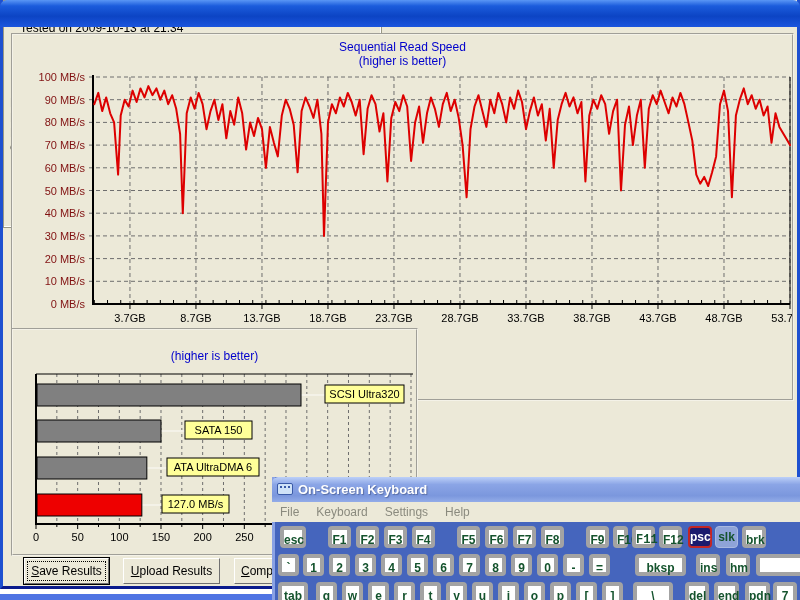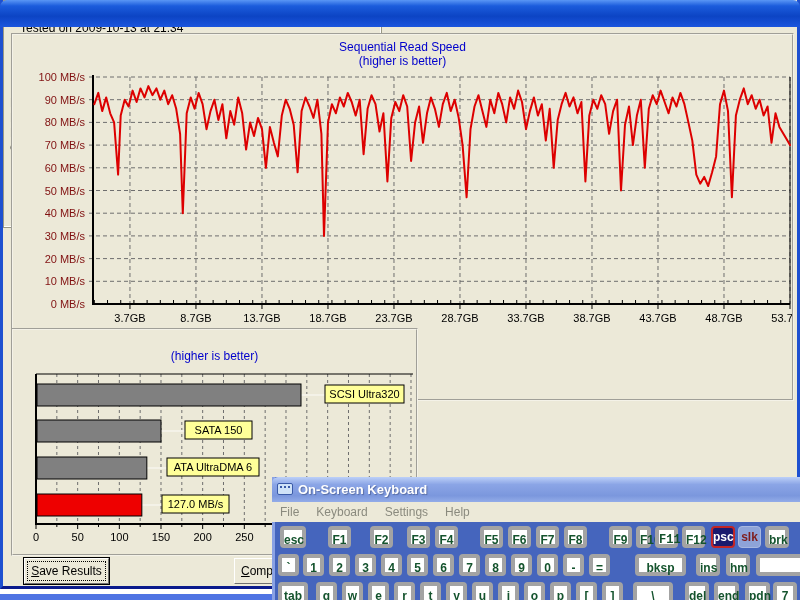--- a/index.html
+++ b/index.html
@@ -63,21 +63,21 @@
     border-top:2px dotted #3a5aa8; }
   .osk-menubar { position:absolute; left:-3px; top:25px; width:560px; height:20px;
     background:#ece9d8; font-size:12px; color:#8a8a7e; line-height:20px; padding-left:8px; }
   .osk-menu-item { display:inline-block; margin-right:17px; }
   .osk-keys { position:absolute; left:0; top:45px; width:554px; padding-top:4px; }
   .osk-row { display:flex; height:22px; margin-bottom:6px; }
   .key { height:22px; background:#fff; border:4px solid #a3a3a3; border-radius:4px;
     color:#14532d; font-weight:bold; font-size:12px; line-height:20px; text-align:center;
     flex:0 0 auto; }
   .key-dark { background:#1a1a6e; border:2px solid #c22525; color:#fff; line-height:18px; }
-  .key-lit  { background:#8ea3d8; border:1px solid #a8b8e0; color:#7f1d1d; }
+  .key-lit  { background:#8ea3d8; border:1px solid #a8b8e0; color:#14532d; }
 </style>
 </head>
 <body>
 
 <div class="screen">
 
   <div class="hdtach-window">
     <div class="titlebar">
       
     </div>
@@ -280,36 +280,37 @@
         </div>
       <div class="notes-block" id="info-notes">
           <div>Lower is better for CPU and random access.</div>
           <div>Higher is better for average read.</div>
           <div>MB/s = 1,000,000 bytes per second.</div>
           <div>GB = 1,000,000,000 bytes.</div>
         </div>
     </div>
 
     <button class="btn btn-save" id="btn-0"><span class="focus-rect"></span><u>S</u>ave Results</button>
+    <button class="btn btn-upload" id="btn-1"><u>U</u>pload Results</button>
     <button class="btn btn-compare" id="btn-2"><u>C</u>ompa</button>
   </div>
 
   <div class="desktop-strip"></div>
 
   <div class="osk-window">
     <div class="osk-titlebar">
       <span class="osk-icon"></span><span>On-Screen Keyboard</span>
     </div>
     <div class="osk-menubar" id="osk-menu"><span class="osk-menu-item">File</span><span class="osk-menu-item">Keyboard</span><span class="osk-menu-item">Settings</span><span class="osk-menu-item">Help</span></div>
     <div class="osk-keys" id="osk-keys">
         <div class="osk-row">
           <div class="key" style="width: 26px; margin-left: 5px;">esc</div>
           <div class="key" style="width: 23px; margin-left: 22px;">F1</div>
-          <div class="key" style="width: 23px; margin-left: 19px;">F2</div>
-          <div class="key" style="width: 23px; margin-left: 14px;">F3</div>
+          <div class="key" style="width: 23px; margin-left: 5px;">F2</div>
+          <div class="key" style="width: 23px; margin-left: 5px;">F3</div>
           <div class="key" style="width: 23px; margin-left: 5px;">F4</div>
           <div class="key" style="width: 23px; margin-left: 22px;">F5</div>
           <div class="key" style="width: 23px; margin-left: 5px;">F6</div>
           <div class="key" style="width: 23px; margin-left: 5px;">F7</div>
           <div class="key" style="width: 23px; margin-left: 5px;">F8</div>
           <div class="key" style="width: 23px; margin-left: 22px;">F9</div>
           <div class="key" style="width: 15px; margin-left: 4px;">F10</div>
           <div class="key" style="width: 23px; margin-left: 4px; font-family: Liberation Mono, monospace;">F11</div>
           <div class="key" style="width: 23px; margin-left: 4px;">F12</div>
           <div class="key key-dark" style="width: 24px; margin-left: 6px;">psc</div>

